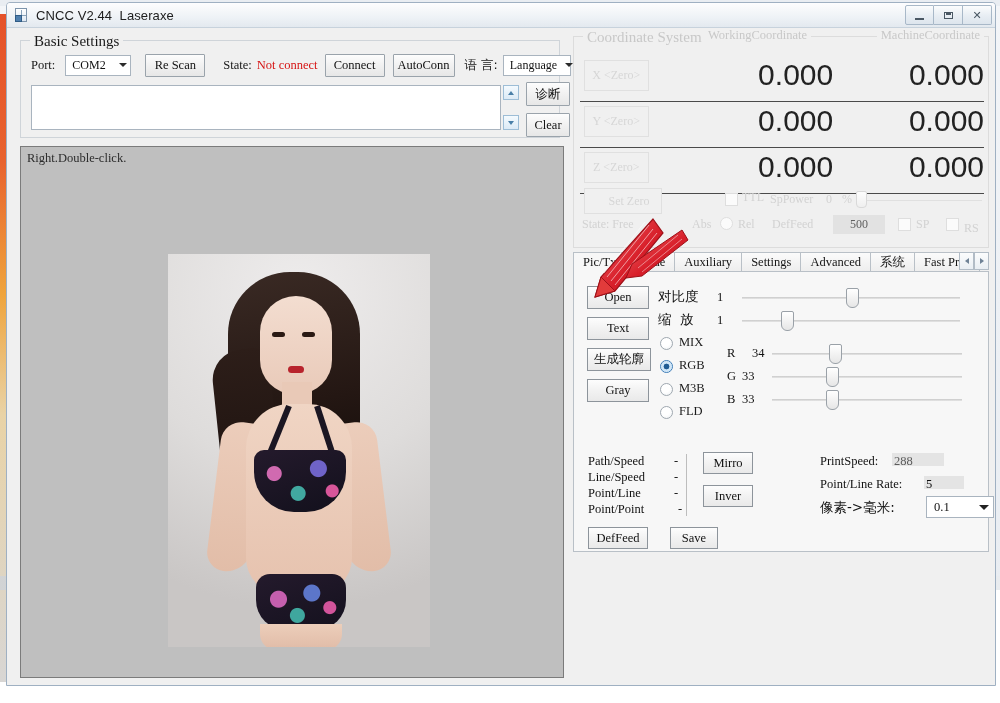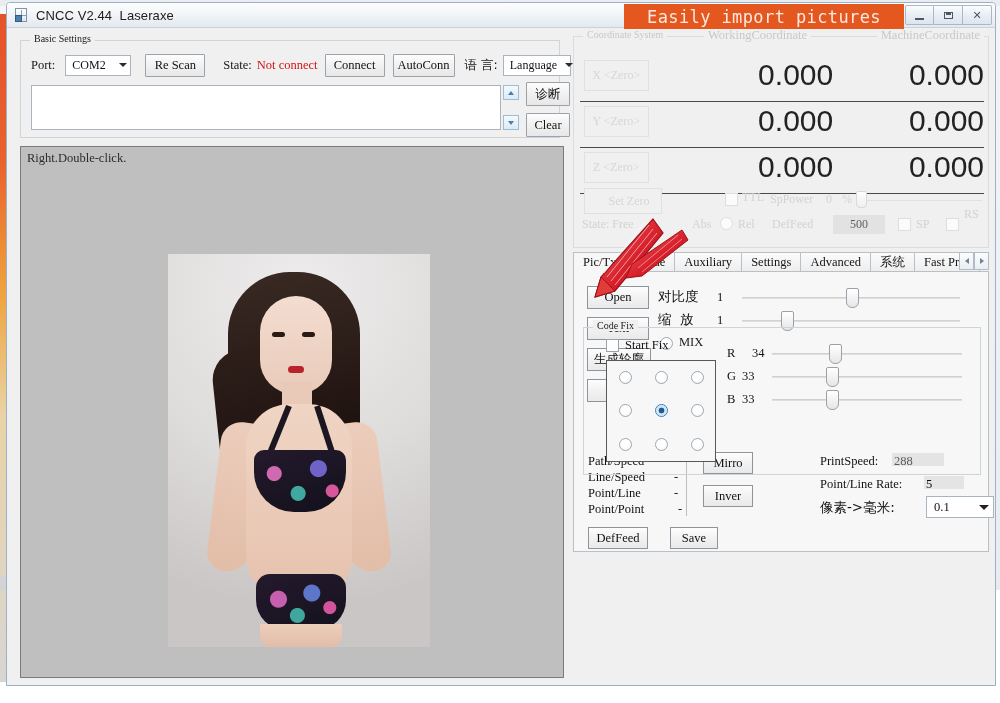--- a/index.html
+++ b/index.html
@@ -123,21 +123,21 @@
 
   
   .group {
     position: absolute;
     border: 1px solid #cfd4d9;
     background: transparent;
   }
   .group > .legend {
     position: absolute; top: -8px; left: 9px;
     background: #f0f0f0; padding: 0 4px;
-    font-size: 10px; color: #1a1a1a; white-space: pre;
+    font-size: 15px; color: #1a1a1a; white-space: pre;
   }
   #grp-basic { left: 5px; top: 4px; width: 540px; height: 98px; }
 
   .row-ports {
     position: absolute; left: 10px; top: 13px;
     display: flex; align-items: center; height: 22px;
   }
   .lbl { font-size: 12.5px; color: #161616; white-space: pre; }
   .combo {
     height: 21px; min-width: 64px;
@@ -506,23 +506,20 @@
           </div>
         <div class="winbtn">
             <div class="glyph-restore"></div>
           </div>
         <div class="winbtn">
             <div class="glyph-close">✕</div>
           </div>
       </div>
     </div>
 
-    <div class="banner">
-      <span>Easily import pictures</span>
-    </div>
 
     <div class="client">
 
       <div class="left-col">
 
         <div class="group" id="grp-basic">
           <div class="legend">Basic Settings</div>
 
           <div class="row-ports">
             <span class="lbl">Port:</span>
@@ -617,21 +614,21 @@
               <div class="sp-thumb" style="left:276px;top:4px;"></div>
 
               <span class="dis" style="position:absolute;left:112px;top:30px;">Abs</span>
               <span class="radio-dis" style="position:absolute;left:140px;top:30px;"></span>
               <span class="dis" style="position:absolute;left:158px;top:30px;">Rel</span>
               <span class="dis" style="position:absolute;left:192px;top:30px;">DefFeed</span>
               <span class="deffeed-box" style="position:absolute;left:253px;top:28px;">500</span>
               <span class="chk-dis" style="position:absolute;left:318px;top:31px;"></span>
               <span class="dis" style="position:absolute;left:336px;top:30px;">SP</span>
               <span class="chk-dis" style="position:absolute;left:366px;top:31px;"></span>
-              <span class="dis" style="position:absolute;left:384px;top:20px;">RS</span>
+              <span class="dis" style="position:absolute;left:384px;top:34px;">RS</span>
             </div>
           </div>
         </div>
 
         <div class="tabs-wrap">
           <div class="tabstrip">
             <div class="tab active">Pic/Txt</div>
             <div class="tab">Code</div>
             <div class="tab">Auxiliary</div>
             <div class="tab">Settings</div>
@@ -713,38 +710,20 @@
             <div class="field-val" style="left:352px;top:205px;">5</div>
 
             <div class="cn-label" style="left:246px;top:227px;">像素-&gt;毫米:</div>
             <div class="mini-combo" style="left:352px;top:224px;gap:20px;">
               <span>0.1</span>
               <span class="caret"></span>
             </div>
           </div>
         </div>
 
-        <div class="group" id="grp-codefix">
-          <div class="legend">Code Fix</div>
-          <div style="position:absolute;left:22px;top:10px;display:flex;align-items:center;gap:6px;">
-            <span class="chk"></span>
-            <span style="font-size:12.5px;color:#111;white-space:pre;">Start Fix</span>
-          </div>
-          <div class="grid9">
-            <span class="radio"></span>
-            <span class="radio"></span>
-            <span class="radio"></span>
-            <span class="radio"></span>
-            <span class="radio on"></span>
-            <span class="radio"></span>
-            <span class="radio"></span>
-            <span class="radio"></span>
-            <span class="radio"></span>
-          </div>
-        </div>
 
       </div>
     </div>
   </div>
 
   <svg class="arrow-anno" viewBox="0 0 90 90">
     <defs>
       <linearGradient id="agrad" x1="0" y1="0" x2="1" y2="1">
         <stop offset="0%" stop-color="#f26b6b"></stop>
         <stop offset="55%" stop-color="#d81f2a"></stop>

